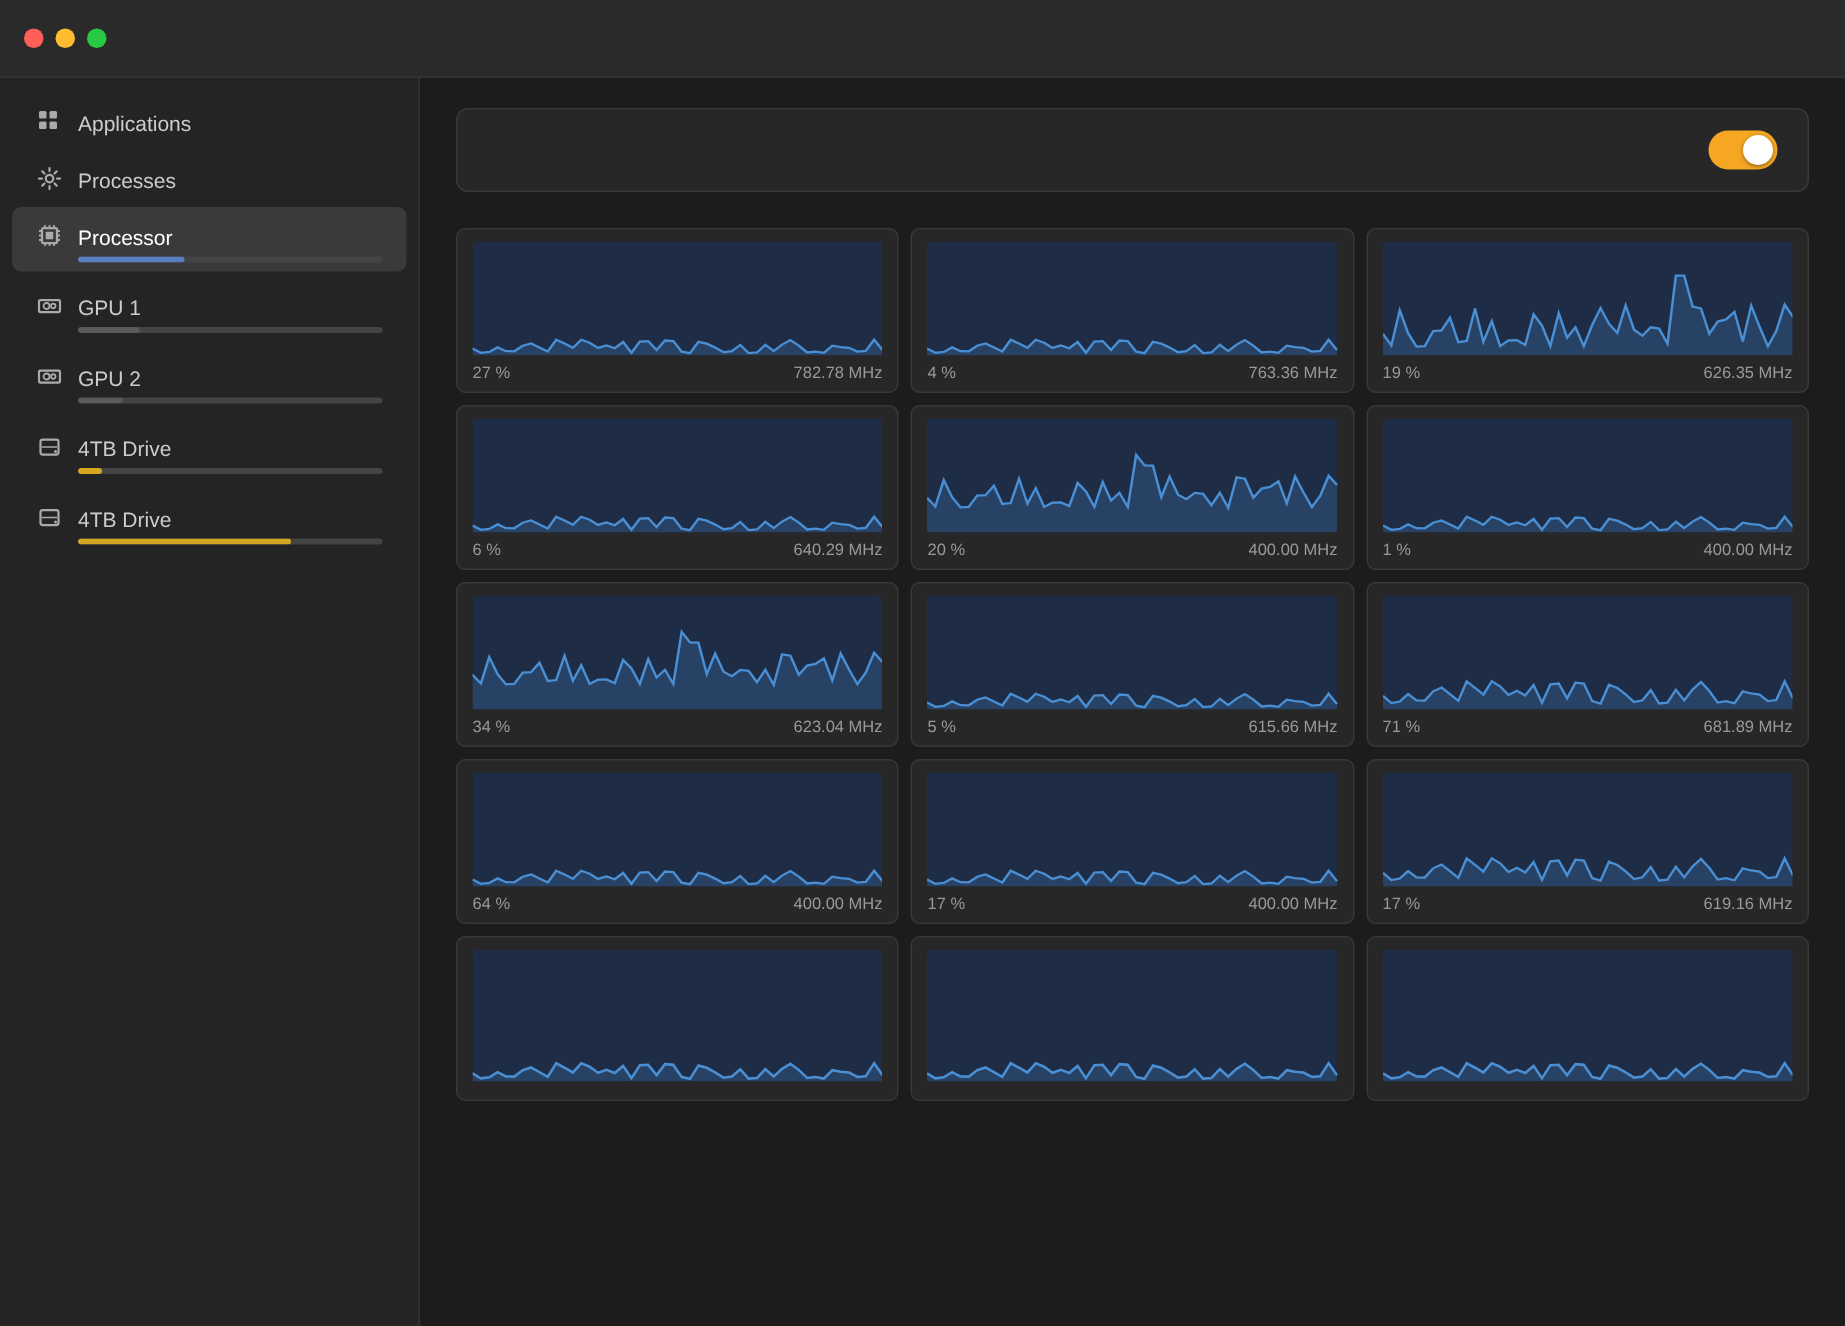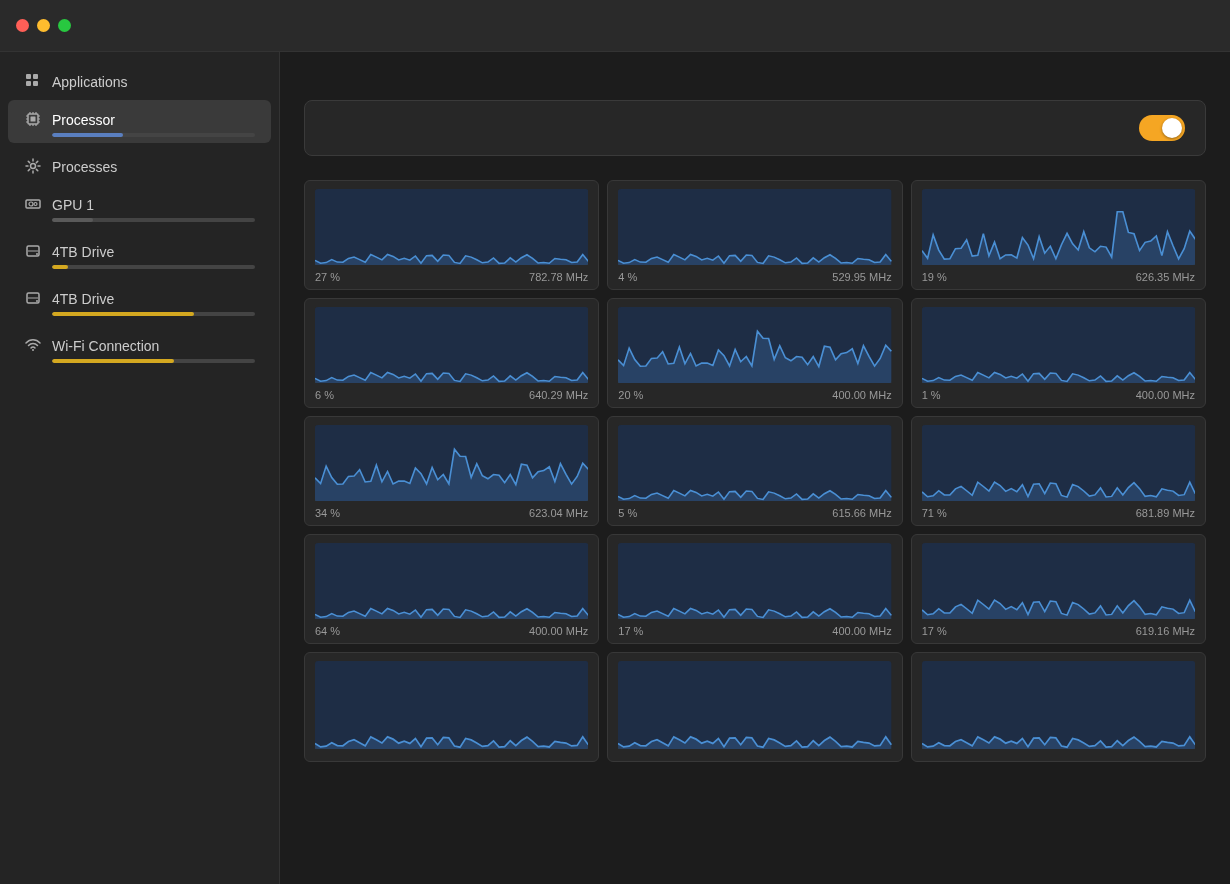--- a/index.html
+++ b/index.html
@@ -136,21 +136,21 @@
       position: absolute;
       left: 0;
       top: 0;
     }
 
     
     .content {
       flex: 1;
       background: #1c1c1c;
       overflow-y: auto;
-      padding: 36px 24px;
+      padding: 8px 24px;
     }
 
     .section-title {
       font-size: 13px;
       color: #999;
       margin-bottom: 12px;
       font-weight: 500;
     }
 
     
@@ -264,20 +264,31 @@
         <div class="sidebar-item-header">
           <span class="sidebar-icon">
             <svg width="16" height="16" viewBox="0 0 16 16" fill="none" xmlns="http://www.w3.org/2000/svg">
       <rect x="1" y="1" width="5" height="5" rx="1" fill="#aaa"></rect>
       <rect x="8" y="1" width="5" height="5" rx="1" fill="#aaa"></rect>
       <rect x="1" y="8" width="5" height="5" rx="1" fill="#aaa"></rect>
       <rect x="8" y="8" width="5" height="5" rx="1" fill="#aaa"></rect>
     </svg>
           </span>
           <span class="sidebar-label">Applications</span>
+        </div>
+      </div>
+      <div class="sidebar-item">
+        <div class="sidebar-item-header">
+          <span class="sidebar-icon">
+            <svg width="16" height="16" viewBox="0 0 16 16" fill="none" xmlns="http://www.w3.org/2000/svg">
+      <circle cx="8" cy="8" r="2.5" stroke="#aaa" stroke-width="1.5"></circle>
+      <path d="M8 1v2M8 13v2M1 8h2M13 8h2M3.22 3.22l1.41 1.41M11.36 11.36l1.42 1.42M3.22 12.78l1.41-1.41M11.36 4.64l1.42-1.42" stroke="#aaa" stroke-width="1.5" stroke-linecap="round"></path>
+    </svg>
+          </span>
+          <span class="sidebar-label">Processes</span>
         </div>
       </div>
       <div class="sidebar-item active">
         <div class="sidebar-item-header">
           <span class="sidebar-icon">
             <svg width="16" height="16" viewBox="0 0 16 16" fill="none" xmlns="http://www.w3.org/2000/svg">
       <rect x="3" y="3" width="10" height="10" rx="1" stroke="#aaa" stroke-width="1.5"></rect>
       <rect x="5.5" y="5.5" width="5" height="5" rx="0.5" fill="#aaa"></rect>
       <line x1="5" y1="1" x2="5" y2="3" stroke="#aaa" stroke-width="1.2"></line>
       <line x1="8" y1="1" x2="8" y2="3" stroke="#aaa" stroke-width="1.2"></line>
@@ -298,48 +309,54 @@
         <div class="sidebar-bar-container">
           <div class="sidebar-bar">
             <div class="sidebar-bar-fill" style="width: 35%; background: rgb(90, 127, 192);"></div>
           </div>
         </div>
       </div>
       <div class="sidebar-item">
         <div class="sidebar-item-header">
           <span class="sidebar-icon">
             <svg width="16" height="16" viewBox="0 0 16 16" fill="none" xmlns="http://www.w3.org/2000/svg">
-      <circle cx="8" cy="8" r="2.5" stroke="#aaa" stroke-width="1.5"></circle>
-      <path d="M8 1v2M8 13v2M1 8h2M13 8h2M3.22 3.22l1.41 1.41M11.36 11.36l1.42 1.42M3.22 12.78l1.41-1.41M11.36 4.64l1.42-1.42" stroke="#aaa" stroke-width="1.5" stroke-linecap="round"></path>
-    </svg>
-          </span>
-          <span class="sidebar-label">Processes</span>
-        </div>
-      </div>
-      <div class="sidebar-item">
-        <div class="sidebar-item-header">
-          <span class="sidebar-icon">
-            <svg width="16" height="16" viewBox="0 0 16 16" fill="none" xmlns="http://www.w3.org/2000/svg">
       <rect x="1" y="4" width="14" height="8" rx="1" stroke="#aaa" stroke-width="1.5"></rect>
       <circle cx="6" cy="8" r="2" stroke="#aaa" stroke-width="1.2"></circle>
       <circle cx="10.5" cy="8" r="1.5" stroke="#aaa" stroke-width="1.2"></circle>
     </svg>
           </span>
           <span class="sidebar-label">GPU 1</span>
         </div>
         <div class="sidebar-bar-container">
           <div class="sidebar-bar">
             <div class="sidebar-bar-fill" style="width: 20%; background: rgb(90, 90, 90);"></div>
           </div>
         </div>
       </div>
       <div class="sidebar-item">
         <div class="sidebar-item-header">
           <span class="sidebar-icon">
             <svg width="16" height="16" viewBox="0 0 16 16" fill="none" xmlns="http://www.w3.org/2000/svg">
+      <rect x="1" y="4" width="14" height="8" rx="1" stroke="#aaa" stroke-width="1.5"></rect>
+      <circle cx="6" cy="8" r="2" stroke="#aaa" stroke-width="1.2"></circle>
+      <circle cx="10.5" cy="8" r="1.5" stroke="#aaa" stroke-width="1.2"></circle>
+    </svg>
+          </span>
+          <span class="sidebar-label">GPU 2</span>
+        </div>
+        <div class="sidebar-bar-container">
+          <div class="sidebar-bar">
+            <div class="sidebar-bar-fill" style="width: 15%; background: rgb(90, 90, 90);"></div>
+          </div>
+        </div>
+      </div>
+      <div class="sidebar-item">
+        <div class="sidebar-item-header">
+          <span class="sidebar-icon">
+            <svg width="16" height="16" viewBox="0 0 16 16" fill="none" xmlns="http://www.w3.org/2000/svg">
       <rect x="2" y="3" width="12" height="10" rx="1.5" stroke="#aaa" stroke-width="1.5"></rect>
       <circle cx="12" cy="11" r="1" fill="#aaa"></circle>
       <line x1="3" y1="8" x2="13" y2="8" stroke="#aaa" stroke-width="1"></line>
     </svg>
           </span>
           <span class="sidebar-label">4TB Drive</span>
         </div>
         <div class="sidebar-bar-container">
           <div class="sidebar-bar">
             <div class="sidebar-bar-fill" style="width: 8%; background: rgb(212, 168, 32);"></div>
@@ -353,38 +370,20 @@
       <rect x="2" y="3" width="12" height="10" rx="1.5" stroke="#aaa" stroke-width="1.5"></rect>
       <circle cx="12" cy="11" r="1" fill="#aaa"></circle>
       <line x1="3" y1="8" x2="13" y2="8" stroke="#aaa" stroke-width="1"></line>
     </svg>
           </span>
           <span class="sidebar-label">4TB Drive</span>
         </div>
         <div class="sidebar-bar-container">
           <div class="sidebar-bar">
             <div class="sidebar-bar-fill" style="width: 70%; background: rgb(212, 168, 32);"></div>
-          </div>
-        </div>
-      </div>
-      <div class="sidebar-item">
-        <div class="sidebar-item-header">
-          <span class="sidebar-icon">
-            <svg width="16" height="16" viewBox="0 0 16 16" fill="none" xmlns="http://www.w3.org/2000/svg">
-      <path d="M1 6c1.9-2 4.6-3.2 7-3.2s5.1 1.2 7 3.2" stroke="#aaa" stroke-width="1.5" stroke-linecap="round"></path>
-      <path d="M3.5 8.5c1.2-1.3 2.8-2 4.5-2s3.3.7 4.5 2" stroke="#aaa" stroke-width="1.5" stroke-linecap="round"></path>
-      <path d="M6 11c.5-.6 1.3-1 2-1s1.5.4 2 1" stroke="#aaa" stroke-width="1.5" stroke-linecap="round"></path>
-      <circle cx="8" cy="13" r="1" fill="#aaa"></circle>
-    </svg>
-          </span>
-          <span class="sidebar-label">Wi-Fi Connection</span>
-        </div>
-        <div class="sidebar-bar-container">
-          <div class="sidebar-bar">
-            <div class="sidebar-bar-fill" style="width: 60%; background: rgb(212, 168, 32);"></div>
           </div>
         </div>
       </div>
     </div>
 
   <div class="content">
 
     <div class="section-title"></div>
     <div class="options-box">
       <div class="options-row">
@@ -412,21 +411,21 @@
         <div class="cpu-cell">
           <div class="cpu-chart">
             <svg viewBox="0 0 200 60" preserveAspectRatio="none" xmlns="http://www.w3.org/2000/svg">
       <rect width="200" height="60" fill="#1e2d45" rx="2"></rect>
       <path d="M 0 56.295800857969155 L 4.081632653061225 58.567195936288044 L 8.16326530612245 58.09190247191036 L 12.244897959183673 55.74372115513834 L 16.3265306122449 57.715668986480885 L 20.408163265306122 57.78857234051102 L 24.489795918367346 54.86430230094411 L 28.57142857142857 53.646828886525554 L 32.6530612244898 55.7366411095616 L 36.734693877551024 57.86583861613472 L 40.816326530612244 51.72768998804459 L 44.89795918367347 53.731145225980434 L 48.97959183673469 55.920019064782174 L 53.06122448979592 51.69194433317607 L 57.14285714285714 53.28044758074393 L 61.224489795918366 56.02030638650395 L 65.3061224489796 54.698675391504366 L 69.38775510204081 56.17302860039236 L 73.46938775510205 52.896215067509914 L 77.55102040816327 58.53083295542965 L 81.63265306122449 52.636905068821214 L 85.71428571428571 52.407581814682636 L 89.79591836734694 57.086983985147526 L 93.87755102040816 52.11633317701053 L 97.95918367346938 52.43488458840515 L 102.04081632653062 57.97487351560994 L 106.12244897959184 58.76843536171291 L 110.20408163265304 52.77646302414723 L 114.28571428571428 53.78532981446333 L 118.36734693877551 55.848379093253605 L 122.44897959183673 58.26564746691874 L 126.53061224489797 57.70614885173418 L 130.6122448979592 54.43668670067054 L 134.6938775510204 58.692855543447514 L 138.77551020408163 58.41986146062918 L 142.85714285714286 54.366503637758434 L 146.9387755102041 57.69601483992974 L 151.0204081632653 54.25214944409818 L 155.10204081632654 51.911031879304936 L 159.18367346938774 54.76600960213909 L 163.26530612244898 58.398609874775865 L 167.3469387755102 57.97155769401049 L 171.42857142857142 58.63126798379235 L 175.51020408163265 54.85647784243774 L 179.59183673469389 55.54370784742277 L 183.67346938775512 55.92010814088135 L 187.75510204081633 57.93914869076125 L 191.83673469387753 57.606373124275706 L 195.91836734693877 51.724053414257654 L 200 57.16432438758566 L 200 60 L 0 60 Z" fill="rgba(70,130,200,0.25)"></path>
       <path d="M 0 56.295800857969155 L 4.081632653061225 58.567195936288044 L 8.16326530612245 58.09190247191036 L 12.244897959183673 55.74372115513834 L 16.3265306122449 57.715668986480885 L 20.408163265306122 57.78857234051102 L 24.489795918367346 54.86430230094411 L 28.57142857142857 53.646828886525554 L 32.6530612244898 55.7366411095616 L 36.734693877551024 57.86583861613472 L 40.816326530612244 51.72768998804459 L 44.89795918367347 53.731145225980434 L 48.97959183673469 55.920019064782174 L 53.06122448979592 51.69194433317607 L 57.14285714285714 53.28044758074393 L 61.224489795918366 56.02030638650395 L 65.3061224489796 54.698675391504366 L 69.38775510204081 56.17302860039236 L 73.46938775510205 52.896215067509914 L 77.55102040816327 58.53083295542965 L 81.63265306122449 52.636905068821214 L 85.71428571428571 52.407581814682636 L 89.79591836734694 57.086983985147526 L 93.87755102040816 52.11633317701053 L 97.95918367346938 52.43488458840515 L 102.04081632653062 57.97487351560994 L 106.12244897959184 58.76843536171291 L 110.20408163265304 52.77646302414723 L 114.28571428571428 53.78532981446333 L 118.36734693877551 55.848379093253605 L 122.44897959183673 58.26564746691874 L 126.53061224489797 57.70614885173418 L 130.6122448979592 54.43668670067054 L 134.6938775510204 58.692855543447514 L 138.77551020408163 58.41986146062918 L 142.85714285714286 54.366503637758434 L 146.9387755102041 57.69601483992974 L 151.0204081632653 54.25214944409818 L 155.10204081632654 51.911031879304936 L 159.18367346938774 54.76600960213909 L 163.26530612244898 58.398609874775865 L 167.3469387755102 57.97155769401049 L 171.42857142857142 58.63126798379235 L 175.51020408163265 54.85647784243774 L 179.59183673469389 55.54370784742277 L 183.67346938775512 55.92010814088135 L 187.75510204081633 57.93914869076125 L 191.83673469387753 57.606373124275706 L 195.91836734693877 51.724053414257654 L 200 57.16432438758566" fill="none" stroke="#4a8fd4" stroke-width="1.2"></path>
     </svg>
           </div>
           <div class="cpu-stats">
             <span>4 %</span>
-        <span>529.95 MHz</span>
+        <span>763.36 MHz</span>
           </div>
         </div>
         <div class="cpu-cell">
           <div class="cpu-chart">
             <svg viewBox="0 0 200 60" preserveAspectRatio="none" xmlns="http://www.w3.org/2000/svg">
       <rect width="200" height="60" fill="#1e2d45" rx="2"></rect>
       <path d="M 0 48.64672412028813 L 4.081632653061225 54.6814814810059 L 8.16326530612245 36.22695370322617 L 12.244897959183673 48.24823258930701 L 16.3265306122449 55.33337381135789 L 20.408163265306122 55.05142878385959 L 24.489795918367346 47.13990901802026 L 28.57142857142857 46.80891333383079 L 32.6530612244898 40.15787776757497 L 36.734693877551024 52.98869660075434 L 40.816326530612244 52.34544459513563 L 44.89795918367347 35.257680633687414 L 48.97959183673469 52.75316577787544 L 53.06122448979592 41.92858518224966 L 57.14285714285714 55.04981169052189 L 61.224489795918366 52.075916236586636 L 65.3061224489796 51.92416983671137 L 69.38775510204081 54.49620639630302 L 73.46938775510205 38.28581012209179 L 77.55102040816327 44.23180765457073 L 81.63265306122449 55.03003680560505 L 85.71428571428571 37.66731947506196 L 89.79591836734694 50.61968589691969 L 93.87755102040816 45.12652404099936 L 97.95918367346938 55.077965194896024 L 102.04081632653062 43.95860335600446 L 106.12244897959184 35.03554738692037 L 110.20408163265304 43.23990259334823 L 114.28571428571428 48.12052336605848 L 118.36734693877551 33.697842590070195 L 122.44897959183673 46.42221491174132 L 126.53061224489797 49.57743743000901 L 130.6122448979592 45.16710727519967 L 134.6938775510204 45.856928093431634 L 138.77551020408163 53.76320978132935 L 142.85714285714286 18 L 146.9387755102041 18 L 151.0204081632653 34.251991379882384 L 155.10204081632654 35.259633645327995 L 159.18367346938774 48.5977467878256 L 163.26530612244898 42.152111933755805 L 167.3469387755102 41.01121055902877 L 171.42857142857142 37.012346222269116 L 175.51020408163265 52.57959730854782 L 179.59183673469389 33.722767023107735 L 183.67346938775512 44.88131697748031 L 187.75510204081633 55.16254150070927 L 191.83673469387753 47.134325138060376 L 195.91836734693877 33.21123054451891 L 200 39.65850519496598 L 200 60 L 0 60 Z" fill="rgba(70,130,200,0.25)"></path>
       <path d="M 0 48.64672412028813 L 4.081632653061225 54.6814814810059 L 8.16326530612245 36.22695370322617 L 12.244897959183673 48.24823258930701 L 16.3265306122449 55.33337381135789 L 20.408163265306122 55.05142878385959 L 24.489795918367346 47.13990901802026 L 28.57142857142857 46.80891333383079 L 32.6530612244898 40.15787776757497 L 36.734693877551024 52.98869660075434 L 40.816326530612244 52.34544459513563 L 44.89795918367347 35.257680633687414 L 48.97959183673469 52.75316577787544 L 53.06122448979592 41.92858518224966 L 57.14285714285714 55.04981169052189 L 61.224489795918366 52.075916236586636 L 65.3061224489796 51.92416983671137 L 69.38775510204081 54.49620639630302 L 73.46938775510205 38.28581012209179 L 77.55102040816327 44.23180765457073 L 81.63265306122449 55.03003680560505 L 85.71428571428571 37.66731947506196 L 89.79591836734694 50.61968589691969 L 93.87755102040816 45.12652404099936 L 97.95918367346938 55.077965194896024 L 102.04081632653062 43.95860335600446 L 106.12244897959184 35.03554738692037 L 110.20408163265304 43.23990259334823 L 114.28571428571428 48.12052336605848 L 118.36734693877551 33.697842590070195 L 122.44897959183673 46.42221491174132 L 126.53061224489797 49.57743743000901 L 130.6122448979592 45.16710727519967 L 134.6938775510204 45.856928093431634 L 138.77551020408163 53.76320978132935 L 142.85714285714286 18 L 146.9387755102041 18 L 151.0204081632653 34.251991379882384 L 155.10204081632654 35.259633645327995 L 159.18367346938774 48.5977467878256 L 163.26530612244898 42.152111933755805 L 167.3469387755102 41.01121055902877 L 171.42857142857142 37.012346222269116 L 175.51020408163265 52.57959730854782 L 179.59183673469389 33.722767023107735 L 183.67346938775512 44.88131697748031 L 187.75510204081633 55.16254150070927 L 191.83673469387753 47.134325138060376 L 195.91836734693877 33.21123054451891 L 200 39.65850519496598" fill="none" stroke="#4a8fd4" stroke-width="1.2"></path>
     </svg>
           </div>

